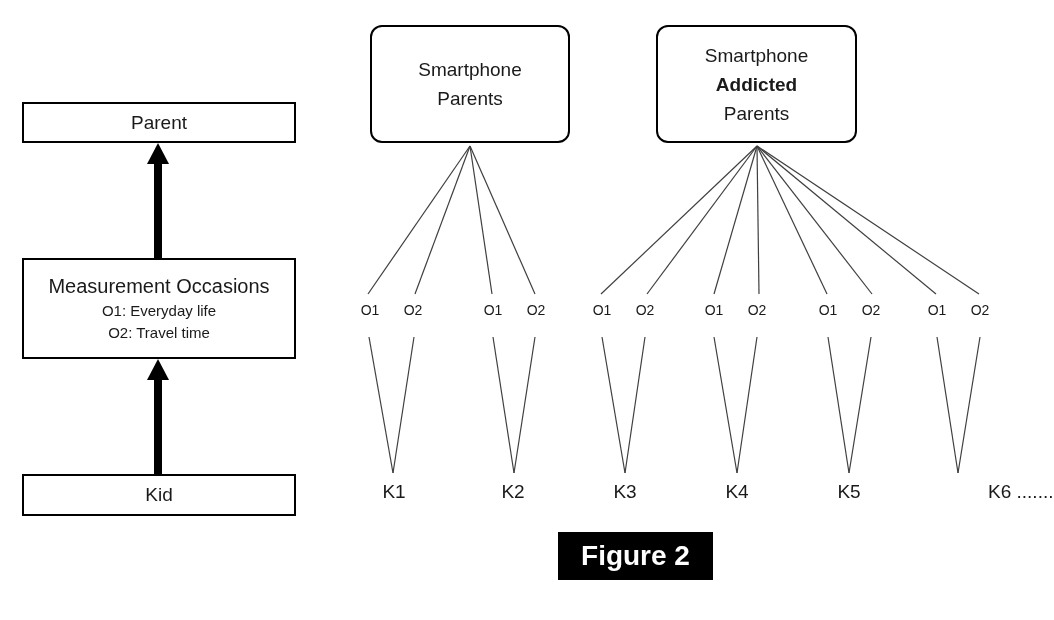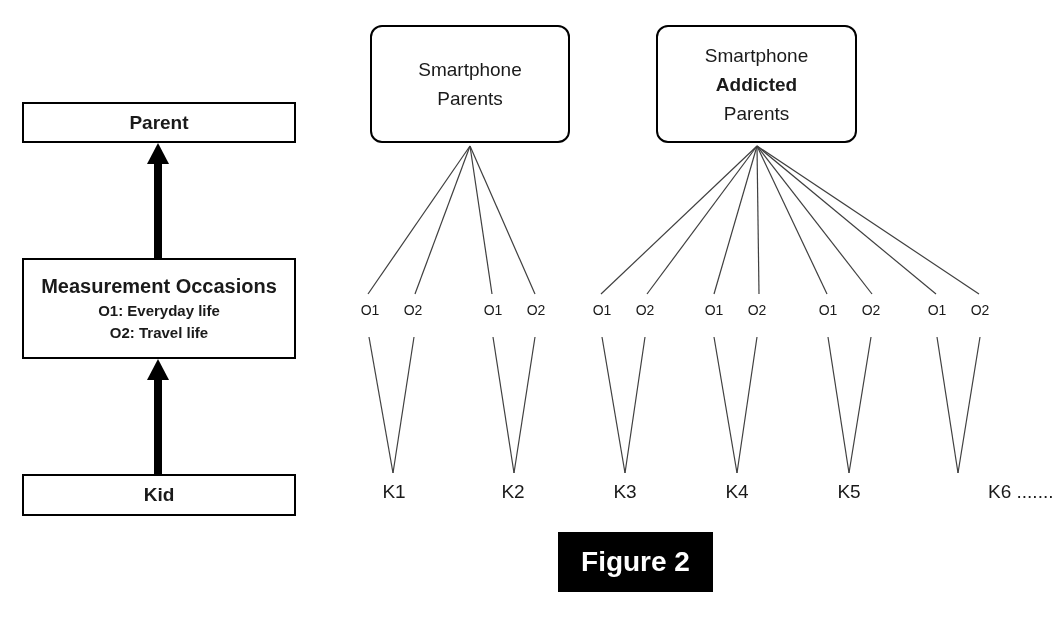--- a/index.html
+++ b/index.html
@@ -26,21 +26,20 @@
     position: absolute;
     left: 22px;
     width: 270px;
     border: 2px solid #000000;
     background: #ffffff;
     display: flex;
     flex-direction: column;
     align-items: center;
     justify-content: center;
     text-align: center;
-    font-weight: bold;
   }
   .rect-box.parent { top: 102px; height: 37px; }
   .rect-box.kid    { top: 474px; height: 38px; }
   .rect-box.measure{ top: 258px; height: 97px; }
   .box-title-lg { font-size: 20px; line-height: 27px; }
   .box-sub     { font-size: 15px; line-height: 22px; }
   .rounded-box {
     position: absolute;
     top: 25px;
     height: 114px;
@@ -74,21 +73,21 @@
   }
   .kid-label.last {
     transform: none;
     margin-left: 44px;
   }
   .caption-box {
     position: absolute;
     left: 558px;
     top: 532px;
     width: 155px;
-    height: 60px;
+    height: 48px;
     background: #000000;
     color: #ffffff;
     display: flex;
     align-items: center;
     justify-content: center;
     font-size: 28px;
     font-weight: 700;
   }
 </style>
 </head>
@@ -142,21 +141,21 @@
     </g>
   </svg>
 
   <div class="rect-box parent">
     <span style="font-size:19px;">Parent</span>
   </div>
 
   <div class="rect-box measure">
     <span class="box-title-lg">Measurement Occasions</span>
     <span class="box-sub">O1: Everyday life</span>
-    <span class="box-sub">O2: Travel life</span>
+    <span class="box-sub">O2: Travel time</span>
   </div>
 
   <div class="rect-box kid">
     <span style="font-size:19px;">Kid</span>
   </div>
 
   <div class="rounded-box group-1">
     <span>Smartphone</span>
     <span>Parents</span>
   </div>

